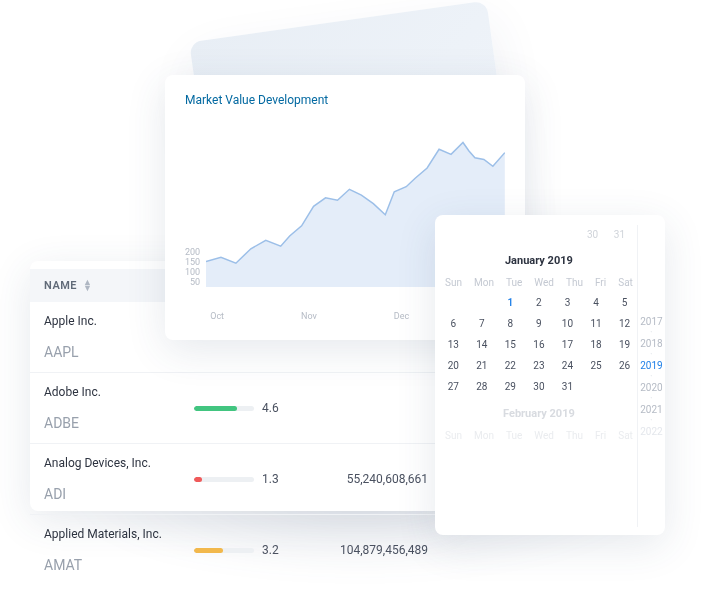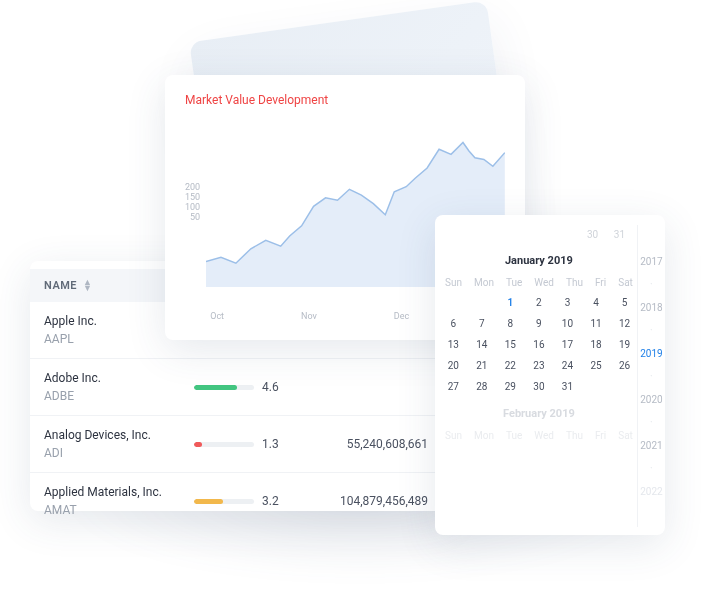--- a/index.html
+++ b/index.html
@@ -7,35 +7,35 @@
 .tilted-bg{position:absolute;left:210px;top:20px;width:300px;height:320px;background:linear-gradient(135deg,#e8eef5,#f2f6fb);border-radius:12px;transform:rotate(-8deg);box-shadow:0 20px 50px rgba(50,70,110,.08)}
 .shadow-blob{position:absolute;left:60px;top:420px;width:600px;height:160px;background:radial-gradient(ellipse at center,rgba(50,70,110,.12),transparent 70%);filter:blur(8px)}
 .panel{position:absolute;background:#fff;border-radius:8px;box-shadow:0 10px 40px rgba(50,70,110,.12)}
 .table-card{left:30px;top:261px;width:420px;height:250px;padding:8px 0}
 .th{background:#f4f6f9;color:#606a78;font-size:11px;font-weight:600;padding:10px 14px;letter-spacing:.5px;display:flex;align-items:center;gap:6px}
 .sort-ico{color:#aeb6c2;font-size:9px;line-height:.6}
 .trow{padding:12px 14px;border-bottom:1px solid #f0f2f5;display:flex;align-items:center}
 .trow:last-child{border-bottom:none}
 .tname{flex:0 0 150px}
 .tname .nm{font-size:12px;color:#2d3340}
-.tname .tk{font-size:12px;color:#98a0ac;margin-top:4px}
+.tname .tk{font-size:14px;color:#98a0ac;margin-top:16px}
 .tbar{flex:0 0 60px;height:5px;background:#edf0f3;border-radius:3px;overflow:hidden}
 .tbar-fill{height:100%;border-radius:3px}
 .tval{flex:0 0 36px;font-size:12px;color:#4a5160;text-align:left;padding-left:8px}
 .tcap{flex:1;font-size:12px;color:#4a5160;text-align:right;padding-right:8px}
 .chart-card{left:165px;top:75px;width:360px;height:265px;padding:18px 20px 12px}
-.chart-title{font-size:12px;color:#ef4444;margin-bottom:10px}
+.chart-title{font-size:12px;color:#0369a1;margin-bottom:10px}
 .chart-body{display:flex;height:185px}
-.yaxis{display:flex;flex-direction:column;justify-content:center;font-size:9px;color:#b5bbc5;padding-right:6px;text-align:right;height:170px}
+.yaxis{display:flex;flex-direction:column;justify-content:flex-end;font-size:9px;color:#b5bbc5;padding-right:6px;text-align:right;height:170px}
 .plot{flex:1;position:relative}
 .plot svg{width:100%;height:170px}
 .xaxis{display:flex;justify-content:space-between;font-size:9px;color:#b5bbc5;margin-top:20px;padding:0 4px}
 .cal-card{left:435px;top:215px;width:230px;height:320px;padding:10px 0 8px 10px;display:flex}
 .cal-main{flex:1;padding-right:4px}
-.cal-years{width:40px;border-left:1px solid #f0f2f5;display:flex;flex-direction:column;justify-content:center;gap:12px;padding:6px 0}
+.cal-years{width:40px;border-left:1px solid #f0f2f5;display:flex;flex-direction:column;justify-content:center;padding:6px 0}
 .cal-year{font-size:10px;color:#b5bbc5;text-align:center;cursor:pointer}
 .cal-year.active{color:#2080e8}
 .cal-year.faded{color:#e4e7ec}
 .cal-row{display:grid;grid-template-columns:repeat(7,1fr);gap:12px;font-size:10px}
 .cal-row.hdr span{color:#c4c9d2;text-align:center;padding:4px 0}
 .cal-row.days span{color:#4a5160;text-align:center;padding:5px 0;cursor:pointer}
 .cal-row.days span.sel{color:#2080e8;font-weight:600}
 .cal-row.faded span{color:#eaecef;text-align:center;padding:4px 0}
 .cal-month{font-size:11px;font-weight:700;color:#2d3340;text-align:center;padding:10px 0 6px}
 .cal-month.faded{color:#d8dbe0}

